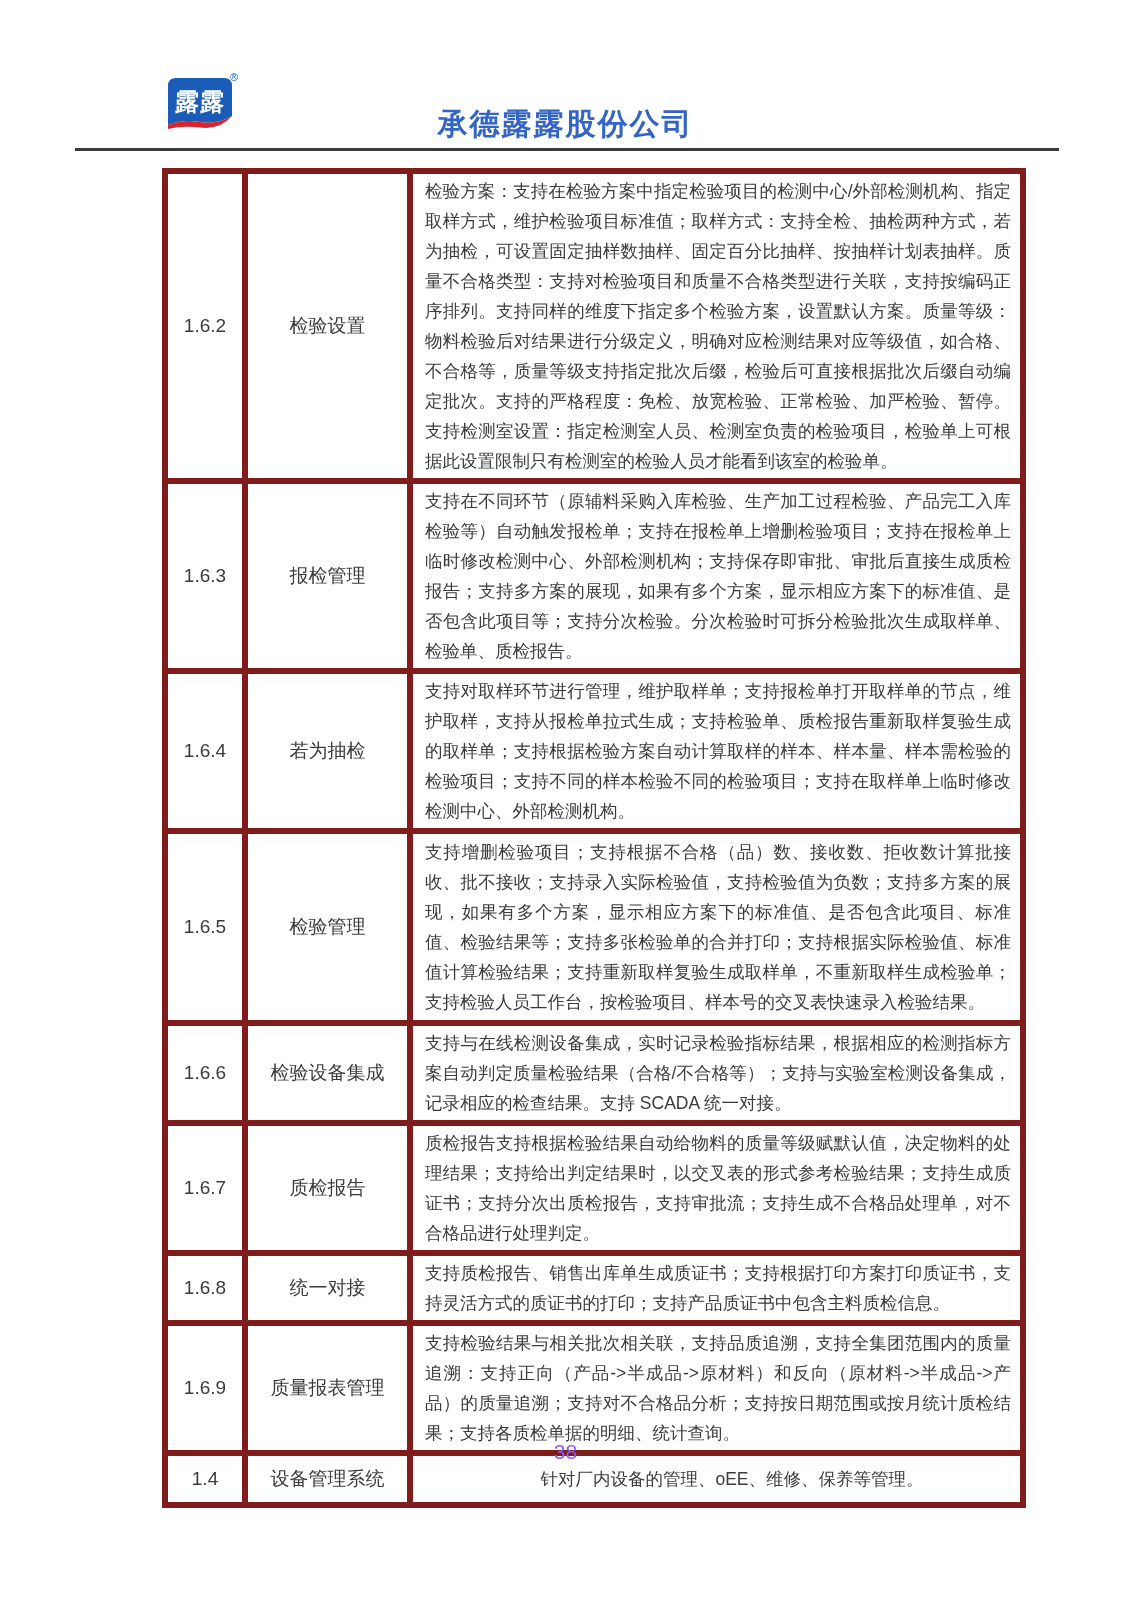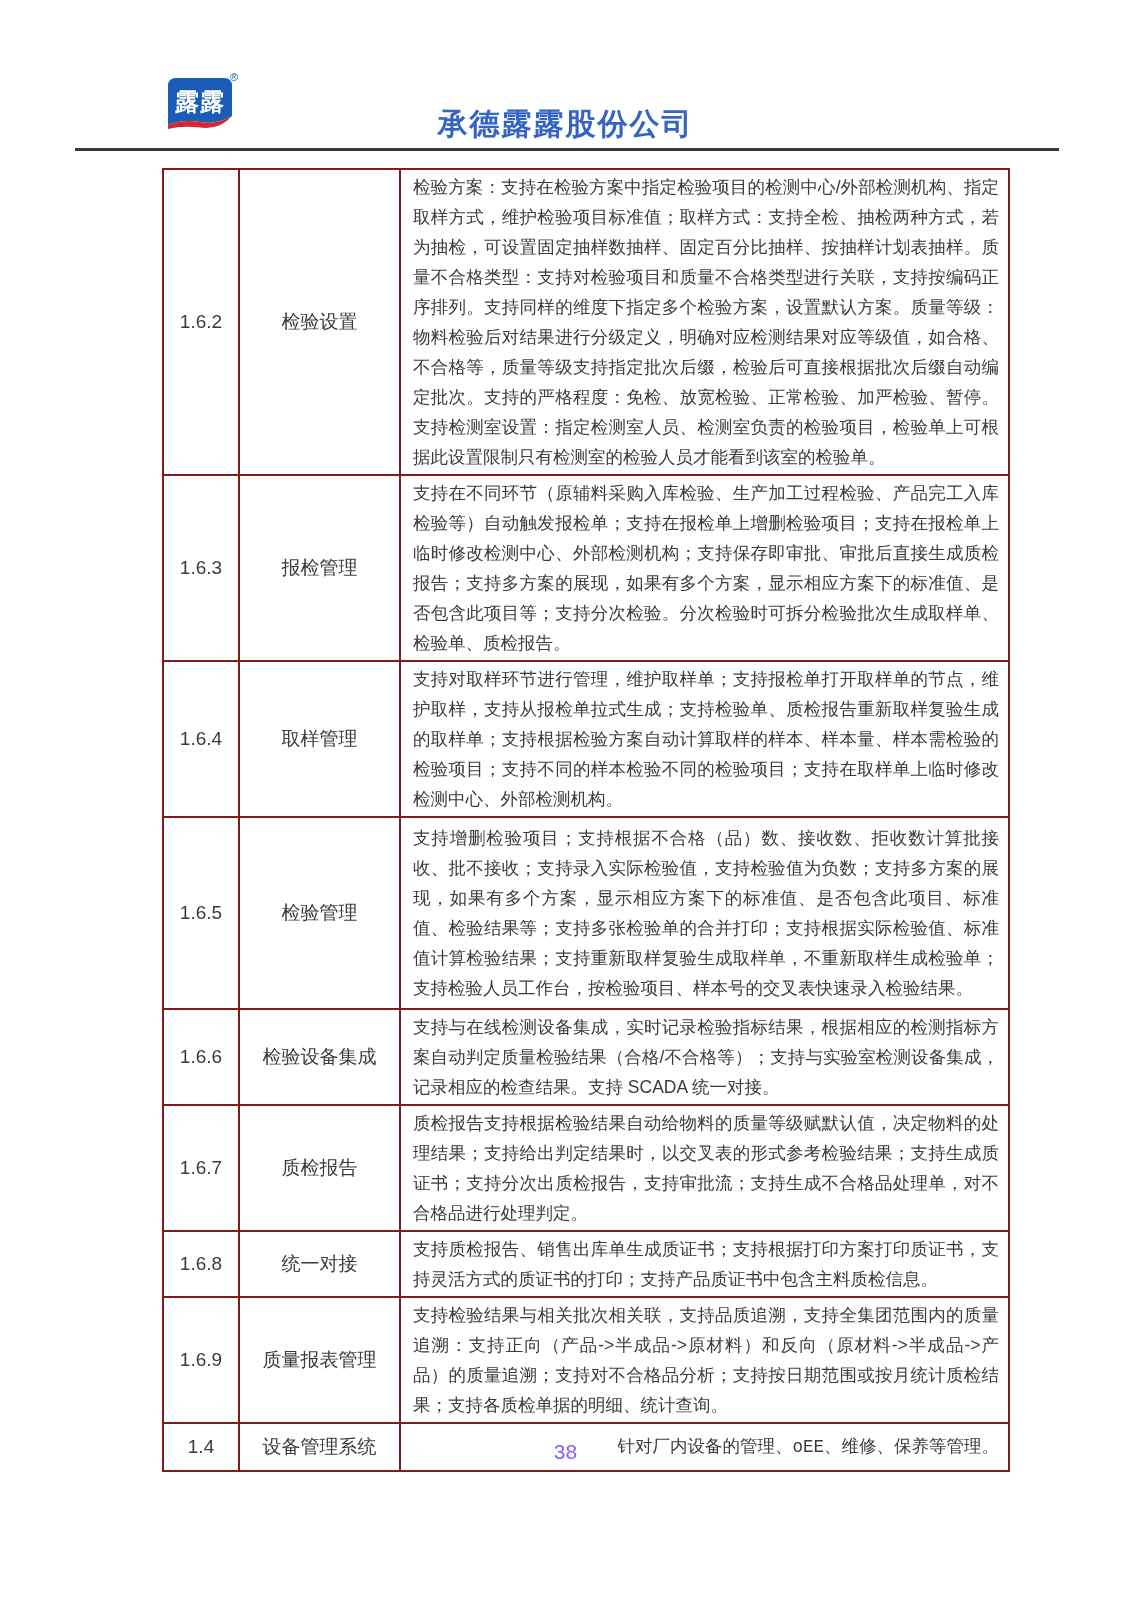--- a/index.html
+++ b/index.html
@@ -36,34 +36,34 @@
   }
   
   table.spec{
     position:absolute;
     left:162px;top:168px;
     width:789px;
     border-collapse:collapse;
     table-layout:fixed;
   }
   table.spec td{
-    border:2px solid #7f1d1d;
+    border:6px solid #7f1d1d;
     vertical-align:middle;
   }
   td.c-num{width:70px;text-align:center;font-size:19px;padding:12px 2px;}
   td.c-name{width:133px;text-align:center;font-size:19px;padding:0 13px;}
   td.c-desc{
     width:586px;
     padding:2px 9px 2px 12px;
     font-size:17.5px;
     line-height:30px;
     text-align:justify;
     color:#3b3b3b;
   }
-  td.c-desc.indent{text-indent:28px;text-align:right;font-family:Liberation Mono, monospace;}
+  td.c-desc.indent{text-indent:28px;text-align:center;}
   tr.r-162{height:304px;} tr.r-163{height:180px;} tr.r-164{height:153px;}
   tr.r-165{height:192px;} tr.r-166{height:93px;}  tr.r-167{height:123px;}
   tr.r-168{height:59px;}  tr.r-169{height:120px;} tr.r-17{height:29px;}
   
   .footer{
     position:absolute;left:0;top:1440px;width:1131px;
     text-align:center;font-size:21px;color:#8b5cf6;
   }
 </style>
 </head>
@@ -91,21 +91,21 @@
         <td class="c-name">检验设置</td>
         <td class="c-desc">检验方案：支持在检验方案中指定检验项目的检测中心/外部检测机构、指定取样方式，维护检验项目标准值；取样方式：支持全检、抽检两种方式，若为抽检，可设置固定抽样数抽样、固定百分比抽样、按抽样计划表抽样。质量不合格类型：支持对检验项目和质量不合格类型进行关联，支持按编码正序排列。支持同样的维度下指定多个检验方案，设置默认方案。质量等级：物料检验后对结果进行分级定义，明确对应检测结果对应等级值，如合格、不合格等，质量等级支持指定批次后缀，检验后可直接根据批次后缀自动编定批次。支持的严格程度：免检、放宽检验、正常检验、加严检验、暂停。支持检测室设置：指定检测室人员、检测室负责的检验项目，检验单上可根据此设置限制只有检测室的检验人员才能看到该室的检验单。</td>
       </tr>
       <tr class="r-163">
         <td class="c-num">1.6.3</td>
         <td class="c-name">报检管理</td>
         <td class="c-desc">支持在不同环节（原辅料采购入库检验、生产加工过程检验、产品完工入库检验等）自动触发报检单；支持在报检单上增删检验项目；支持在报检单上临时修改检测中心、外部检测机构；支持保存即审批、审批后直接生成质检报告；支持多方案的展现，如果有多个方案，显示相应方案下的标准值、是否包含此项目等；支持分次检验。分次检验时可拆分检验批次生成取样单、检验单、质检报告。</td>
       </tr>
       <tr class="r-164">
         <td class="c-num">1.6.4</td>
-        <td class="c-name">取样管理</td>
+        <td class="c-name">若为抽检</td>
         <td class="c-desc">支持对取样环节进行管理，维护取样单；支持报检单打开取样单的节点，维护取样，支持从报检单拉式生成；支持检验单、质检报告重新取样复验生成的取样单；支持根据检验方案自动计算取样的样本、样本量、样本需检验的检验项目；支持不同的样本检验不同的检验项目；支持在取样单上临时修改检测中心、外部检测机构。</td>
       </tr>
       <tr class="r-165">
         <td class="c-num">1.6.5</td>
         <td class="c-name">检验管理</td>
         <td class="c-desc">支持增删检验项目；支持根据不合格（品）数、接收数、拒收数计算批接收、批不接收；支持录入实际检验值，支持检验值为负数；支持多方案的展现，如果有多个方案，显示相应方案下的标准值、是否包含此项目、标准值、检验结果等；支持多张检验单的合并打印；支持根据实际检验值、标准值计算检验结果；支持重新取样复验生成取样单，不重新取样生成检验单；支持检验人员工作台，按检验项目、样本号的交叉表快速录入检验结果。</td>
       </tr>
       <tr class="r-166">
         <td class="c-num">1.6.6</td>
         <td class="c-name">检验设备集成</td>

